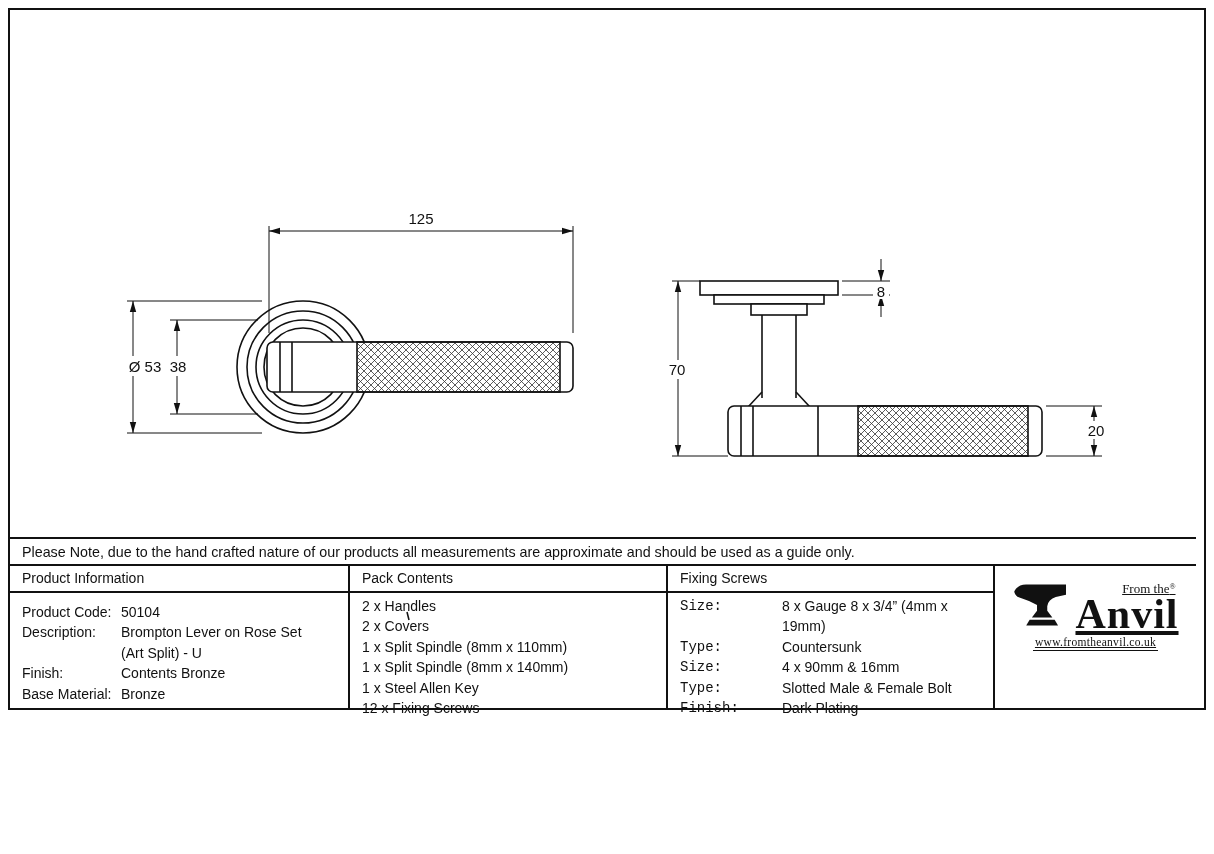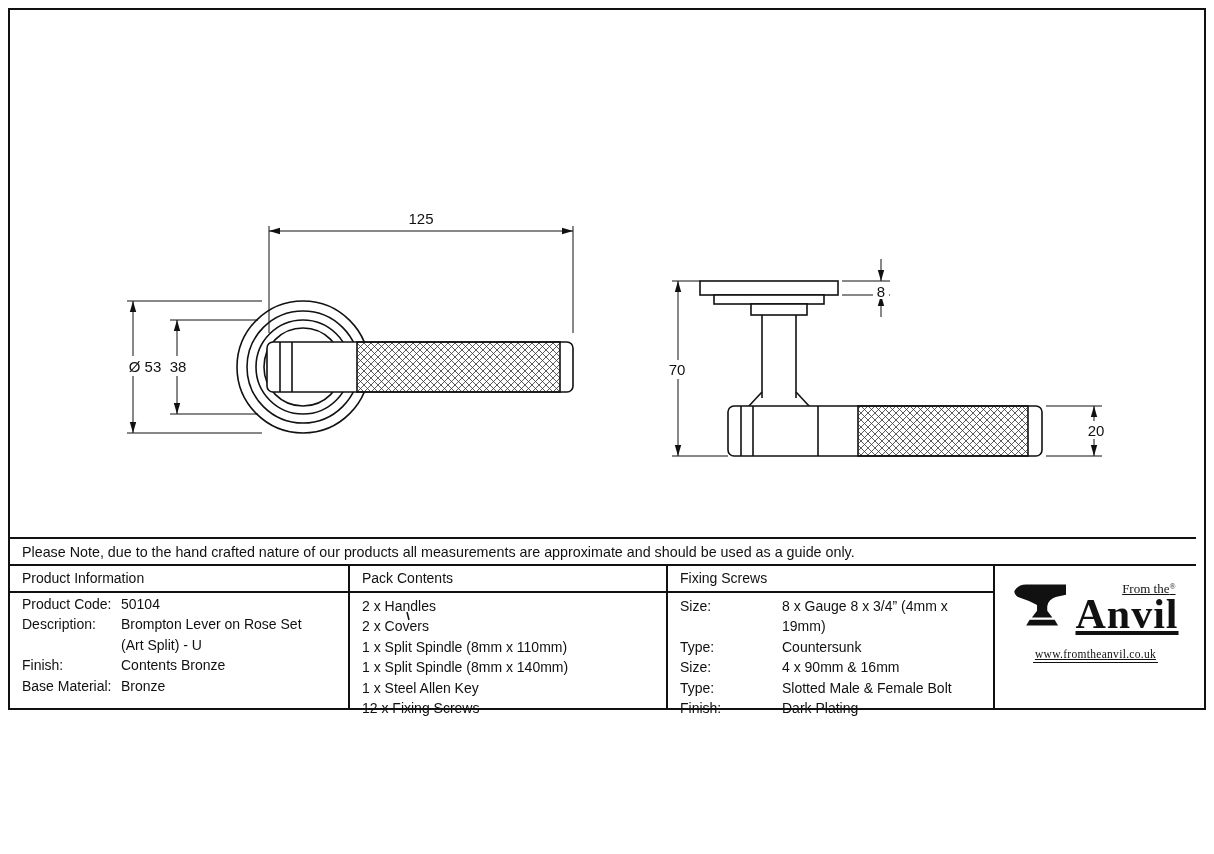--- a/index.html
+++ b/index.html
@@ -15,37 +15,37 @@
   .note-row{height:25px;border-bottom:2px solid #111;display:flex;align-items:center;
             padding-left:12px;font-size:14.3px;}
   .grid{display:flex;height:142px;}
   .col{box-sizing:border-box;}
   .col1{width:340px;border-right:2px solid #111;}
   .col2{width:318px;border-right:2px solid #111;}
   .col3{width:327px;border-right:2px solid #111;}
   .col4{flex:1;}
   .col-header{height:25px;line-height:25px;border-bottom:2px solid #111;padding-left:12px;}
   .col-body{padding:3px 8px 0 12px;}
-  .pi-body{padding-top:1px;}
+  .pi-body{padding-top:9px;}
   .row{display:flex;line-height:20.4px;}
   .pi-label{width:99px;flex:none;}
-  .fs-label{width:102px;flex:none;}
+  .fs-label{width:102px;flex:none;font-family:Liberation Mono, monospace;}
   .pc-item{line-height:20.4px;}
 
   
   .logo-cell{display:flex;flex-direction:column;align-items:center;padding-top:14px;text-decoration:underline;}
   .logo-row{display:flex;align-items:flex-start;gap:5px;}
   .logo-text{display:flex;flex-direction:column;align-items:flex-end;}
   .logo-tagline{font-family:"Liberation Serif",serif;font-size:13px;line-height:13px;
                 padding-right:3px;}
   .reg{font-size:8px;vertical-align:4px;}
   .logo-name{font-family:"Liberation Serif",serif;font-size:42px;font-weight:bold;
              line-height:38px;letter-spacing:1px;}
   .logo-url{font-family:"Liberation Serif",serif;font-size:11.5px;letter-spacing:0.3px;
-            border-bottom:1.5px solid #111;padding:1px 2px 2px 2px;margin-top:14px;}
+            border-bottom:1.5px solid #111;padding:1px 2px 2px 2px;margin-top:2px;}
 
   
   .dim-text{font-family:"Liberation Sans",sans-serif;font-size:15px;fill:#111;}
 </style>
 </head>
 <body>
 
 <div class="page">
 
   <svg class="drawing-svg" width="1214" height="675" viewBox="0 0 1214 675">

